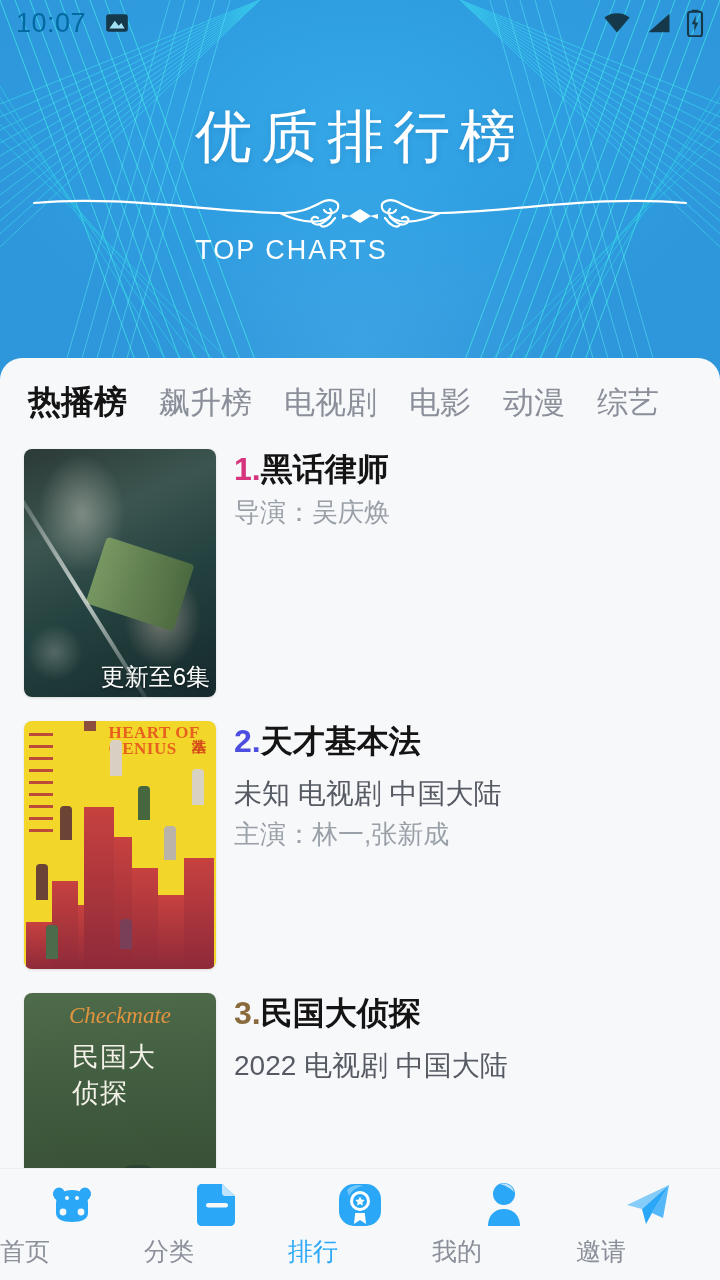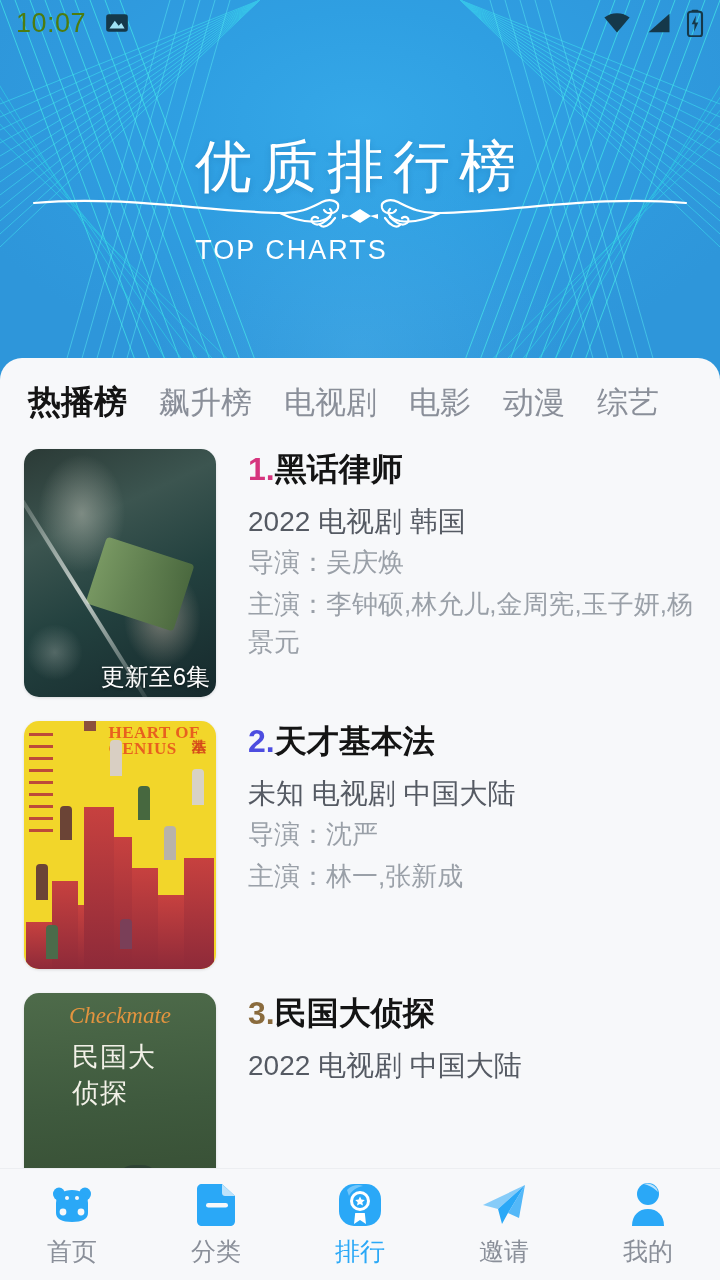--- a/index.html
+++ b/index.html
@@ -27,30 +27,29 @@
     position:absolute; width:420px; height:420px; border-radius:50%;
     background:radial-gradient(circle,rgba(120,215,255,.18) 0%,rgba(120,215,255,0) 68%);
     left:150px; top:140px;
   }
 
   .statusbar {
     position:absolute; top:0; left:0; width:720px; height:46px;
     display:flex; align-items:center; padding:0 16px;
     color:#123a4d; z-index:6;
   }
-  .sb-time { font-size:27px; font-weight:400; letter-spacing:.5px; color:#4d7c0f; }
+  .sb-time { font-size:27px; font-weight:400; letter-spacing:.5px; color:#0369a1; }
   .sb-icon-img { margin-left:18px; display:flex; align-items:center; }
   .sb-right { margin-left:auto; display:flex; align-items:center; gap:13px; }
 
   .hero-title {
     position:absolute; top:99px; left:0; width:720px; text-align:center;
     color:#fff; font-size:57px; letter-spacing:9px;
     font-weight:400; text-shadow:0 2px 6px rgba(0,60,110,.18);
     z-index:5;
-    margin-top:30px;
   }
   .hero-divider {
     position:absolute; top:185px; left:0; width:720px; height:48px; z-index:5;
     display:flex; justify-content:center;
   }
   .hero-sub {
     position:absolute; top:235px; left:0; width:583px; text-align:center;
     color:#ffffff; font-size:27px; letter-spacing:2px; font-weight:400; z-index:5;
   }
 
@@ -65,21 +64,21 @@
     display:flex; align-items:center; gap:32px;
     padding:22px 0 18px 28px; white-space:nowrap;
   }
   .tab { font-size:31px; color:#8a8f99; flex:0 0 auto; }
   .tab.active { color:#141414; font-weight:bold; font-size:33px; }
 
   .list { padding:0 0 0 0; }
   .row { display:flex; padding:6px 24px 18px 24px; }
   .poster {
     position:relative; width:192px; height:248px; flex:0 0 192px;
-    border-radius:15px; overflow:hidden; background:#222;
+    border-radius:8px; overflow:hidden; background:#222;
     box-shadow:0 1px 3px rgba(0,0,0,.12);
   }
   .poster .badge {
     position:absolute; right:6px; bottom:4px;
     color:#fff; font-size:24px; text-shadow:0 1px 3px rgba(0,0,0,.55);
     font-weight:400;
   }
 
   
   .p1 {
@@ -133,33 +132,33 @@
   .p3 .cn3 {
     position:absolute; left:50%; transform:translateX(-50%); top:46px;
     color:#f3f1e8; font-size:27px; letter-spacing:1px;
   }
   .p3 .heads { position:absolute; bottom:0; left:0; width:100%; height:40%; }
   .p3 .heads i{
     position:absolute; bottom:0; border-radius:18px 18px 0 0;
     background:linear-gradient(180deg,#2f4335,#22321f);
   }
 
-  .info { flex:1; padding-left:32px; min-width:0; }
+  .info { flex:1; padding-left:18px; min-width:0; }
   .title { font-size:32px; color:#141414; font-weight:bold; line-height:1.28; }
   .rank { font-weight:bold; }
   .meta { font-size:28px; color:#555a63; margin-top:14px; line-height:1.3; }
   .sub { font-size:26px; color:#9aa0a8; margin-top:4px; line-height:1.45; }
 
   
   .tabbar {
     position:absolute; left:0; bottom:0; width:720px; height:112px;
     background:#f7f8fa; display:flex; align-items:center; z-index:20;
     border-top:1px solid #eceef1;
   }
-  .nav { flex:1; display:flex; flex-direction:column; align-items:center; gap:7px; }
+  .nav { flex:1; display:flex; flex-direction:column; gap:7px; }
   .nav-label { font-size:25px; color:#8a8f99; }
   .nav.active .nav-label { color:#2aa8f7; }
   .nav-ico { height:46px; display:flex; align-items:center; justify-content:center; }
 </style>
 </head>
 <body>
 
 <div id="app">
 
   <div class="hero">
@@ -313,23 +312,21 @@
 
       <div class="row">
         <div class="poster p1">
           <div class="p1-hangul"></div>
           <div class="badge">更新至6集</div>
         </div>
         <div class="info">
           <div class="title">
             <span class="rank" style="color:#d6357e">1.</span><span>黑话律师</span>
           </div>
-          <div class="meta">2022  电视剧  韩国</div>
           <div class="sub">导演：吴庆焕</div>
-          <div class="sub">主演：李钟硕,林允儿,金周宪,玉子妍,杨景元</div>
         </div>
       </div>
 
       <div class="row">
         <div class="poster p2">
           <div class="credits">
             <i></i>
               <i></i>
               <i></i>
               <i></i>
@@ -359,21 +356,20 @@
           <div class="fig" style="left:140px;bottom:44%; height:34px; background:#b9b3a8"></div>
           <div class="fig" style="left:168px;bottom:66%; height:36px; background:#d8d2c5"></div>
           <div class="fig" style="left:22px; bottom:4%;  height:34px; background:#4b6b4a"></div>
           <div class="fig" style="left:96px; bottom:8%;  height:30px; background:#7a3f58"></div>
         </div>
         <div class="info">
           <div class="title">
             <span class="rank" style="color:#4d4de0">2.</span><span>天才基本法</span>
           </div>
           <div class="meta">未知  电视剧  中国大陆</div>
-          <div class="sub">导演：沈严</div>
           <div class="sub">主演：林一,张新成</div>
         </div>
       </div>
 
       <div class="row">
         <div class="poster p3">
           <div class="ck">Checkmate</div>
           <div class="cn3">民国大侦探</div>
           <div class="heads">
 
@@ -429,34 +425,34 @@
           <circle cx="23" cy="19" r="7" fill="#2aa8f7"></circle>
           <path d="M23 14.5 L24.4 17.6 L27.8 18 L25.3 20.3 L26 23.6 L23 21.9 L20 23.6 L20.7 20.3 L18.2 18 L21.6 17.6 Z" fill="#fff"></path>
           <path d="M10 8 C14 3 22 2 26 4 C20 5 14 9 12 14 Z" fill="#7ecbfb" opacity=".85"></path>
         </svg>
       </div>
       <div class="nav-label">排行</div>
     </div>
 
     <div class="nav">
       <div class="nav-ico">
+        <svg width="44" height="46" viewBox="0 0 44 46" fill="#2aa8f7">
+          <circle cx="22" cy="12" r="11"></circle>
+          <path d="M18 2 C24 0 31 4 32 10 C27 5 22 3 18 2 Z" fill="#bee3fb"></path>
+          <path d="M6 44 C6 33 13 27 22 27 C31 27 38 33 38 44 Z"></path>
+        </svg>
+      </div>
+      <div class="nav-label">我的</div>
+    </div>
+
+    <div class="nav">
+      <div class="nav-ico">
         <svg width="48" height="46" viewBox="0 0 48 46" fill="#2aa8f7">
           <path d="M45 3 L3 23 L18 27 Z" opacity=".55"></path>
           <path d="M45 3 L18 27 L22 42 L28 31 Z"></path>
           <path d="M45 3 L28 31 L39 36 Z" opacity=".8"></path>
         </svg>
       </div>
       <div class="nav-label">邀请</div>
     </div>
-
-    <div class="nav">
-      <div class="nav-ico">
-        <svg width="44" height="46" viewBox="0 0 44 46" fill="#2aa8f7">
-          <circle cx="22" cy="12" r="11"></circle>
-          <path d="M18 2 C24 0 31 4 32 10 C27 5 22 3 18 2 Z" fill="#bee3fb"></path>
-          <path d="M6 44 C6 33 13 27 22 27 C31 27 38 33 38 44 Z"></path>
-        </svg>
-      </div>
-      <div class="nav-label">我的</div>
-    </div>
   </div>
 
 </div>
 
 </body></html>

